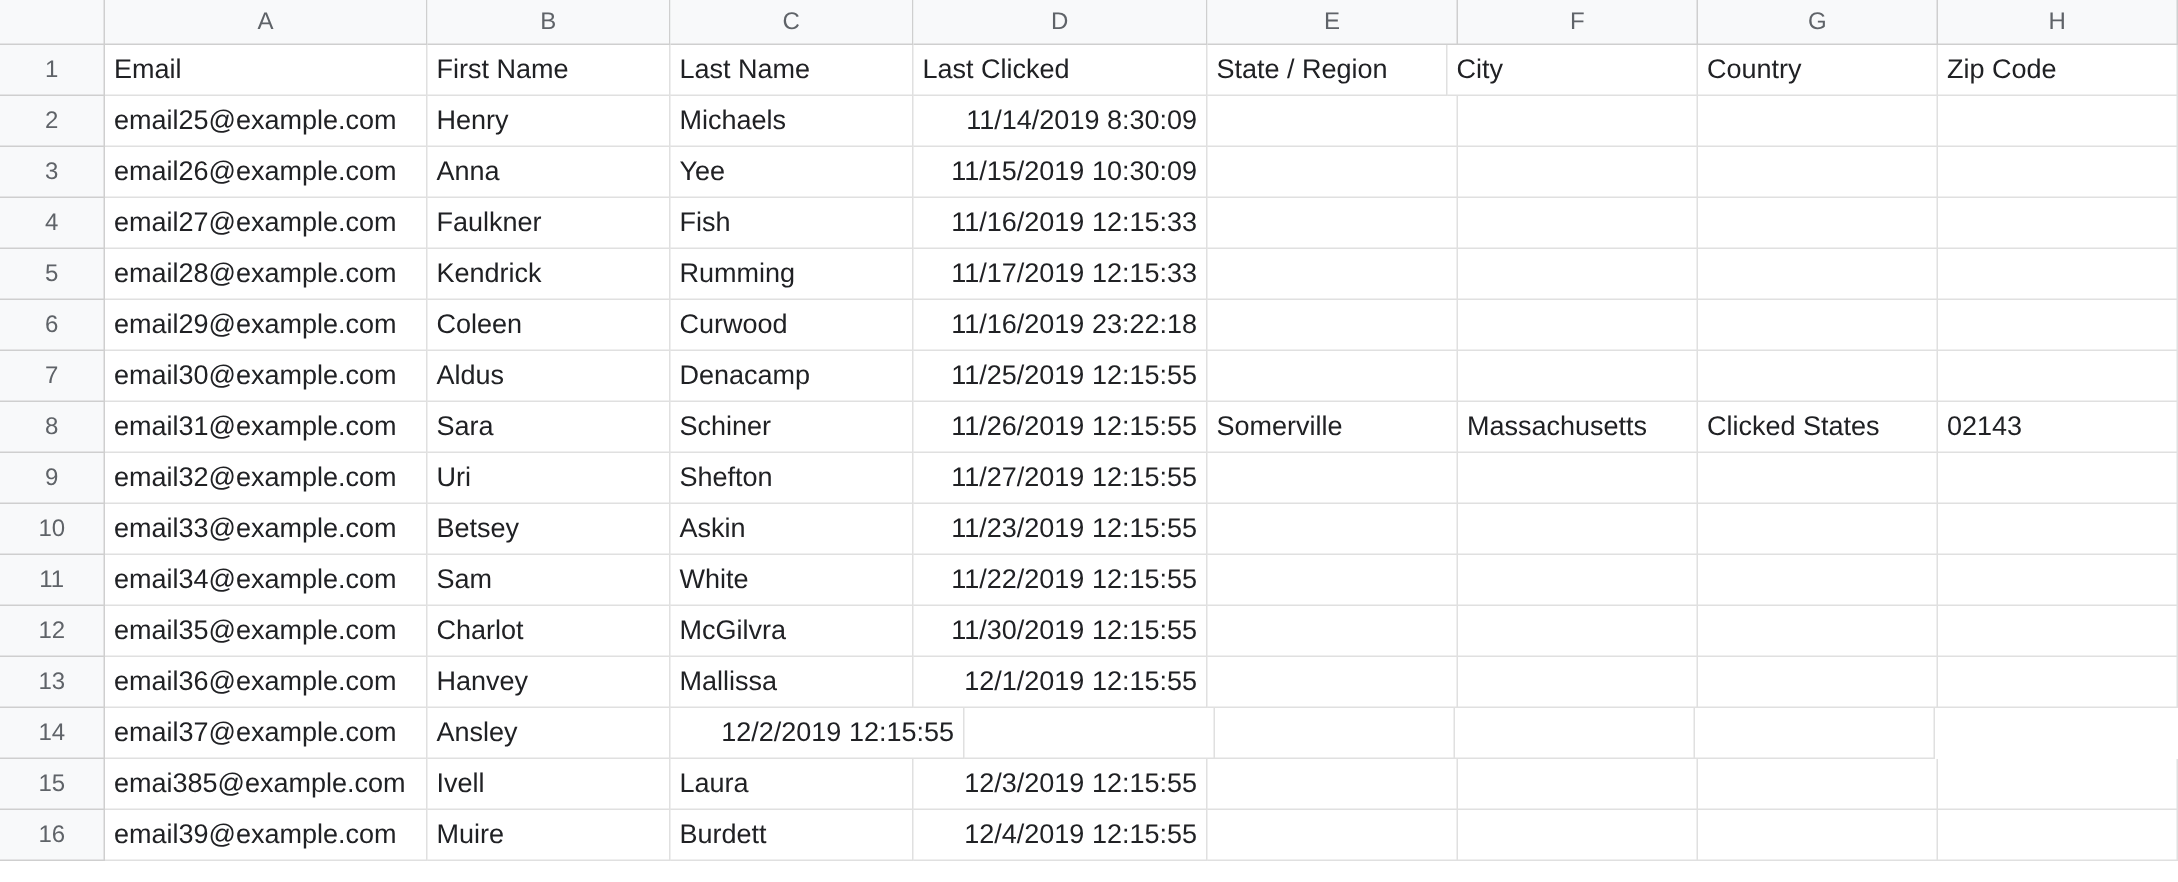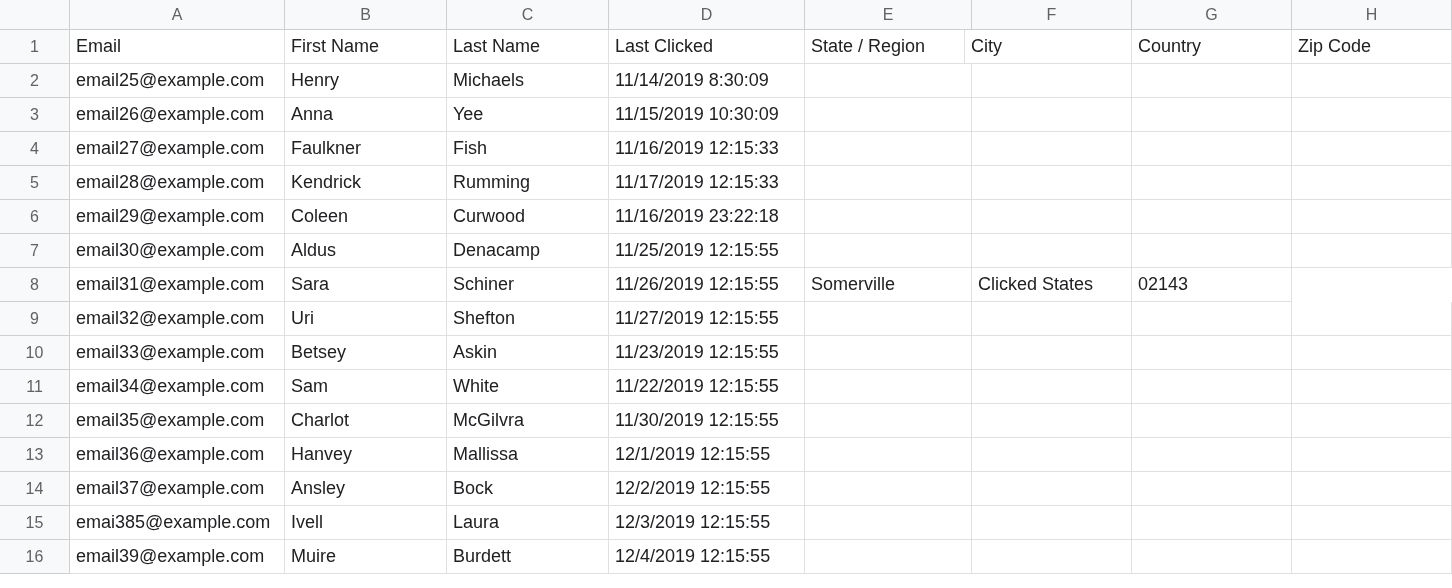--- a/index.html
+++ b/index.html
@@ -65,21 +65,21 @@
     border-bottom:1px solid #cfcfcf;
   }
   .cA{width:215px;min-width:215px;}
   .cB{width:162px;min-width:162px;}
   .cC{width:162px;min-width:162px;}
   .cD{width:196px;min-width:196px;}
   .cE{width:167px;min-width:167px;}
   .cF{width:160px;min-width:160px;}
   .cG{width:160px;min-width:160px;}
   .cH{width:160px;min-width:160px;}
-  .right{justify-content:flex-start;}
+  .right{justify-content:flex-end;}
 </style>
 </head>
 <body>
 
 <div class="sheet">
 
   <div class="row header">
     <div class="cell corner"></div>
     <div class="cell colhead cA">
         <span>A</span>
@@ -324,20 +324,23 @@
         </div>
         <div class="cell cC">
           <span>Schiner</span>
         </div>
         <div class="cell cD right">
           <span>11/26/2019 12:15:55</span>
         </div>
         <div class="cell cE">
           <span>Somerville</span>
         </div>
+        <div class="cell cF">
+          <span>Massachusetts</span>
+        </div>
         <div class="cell cG">
           <span>Clicked States</span>
         </div>
         <div class="cell cH">
           <span>02143</span>
         </div>
       </div>
       <div class="row">
         <div class="cell rownum">
           <span>9</span>
@@ -485,23 +488,20 @@
       </div>
       <div class="row">
         <div class="cell rownum">
           <span>14</span>
         </div>
         <div class="cell cA">
           <span>email37@example.com</span>
         </div>
         <div class="cell cB">
           <span>Ansley</span>
-        </div>
-        <div class="cell cC">
-          <span>Bock</span>
         </div>
         <div class="cell cD right">
           <span>12/2/2019 12:15:55</span>
         </div>
         <div class="cell cE">
           <span></span>
         </div>
         <div class="cell cF">
           <span></span>
         </div>

